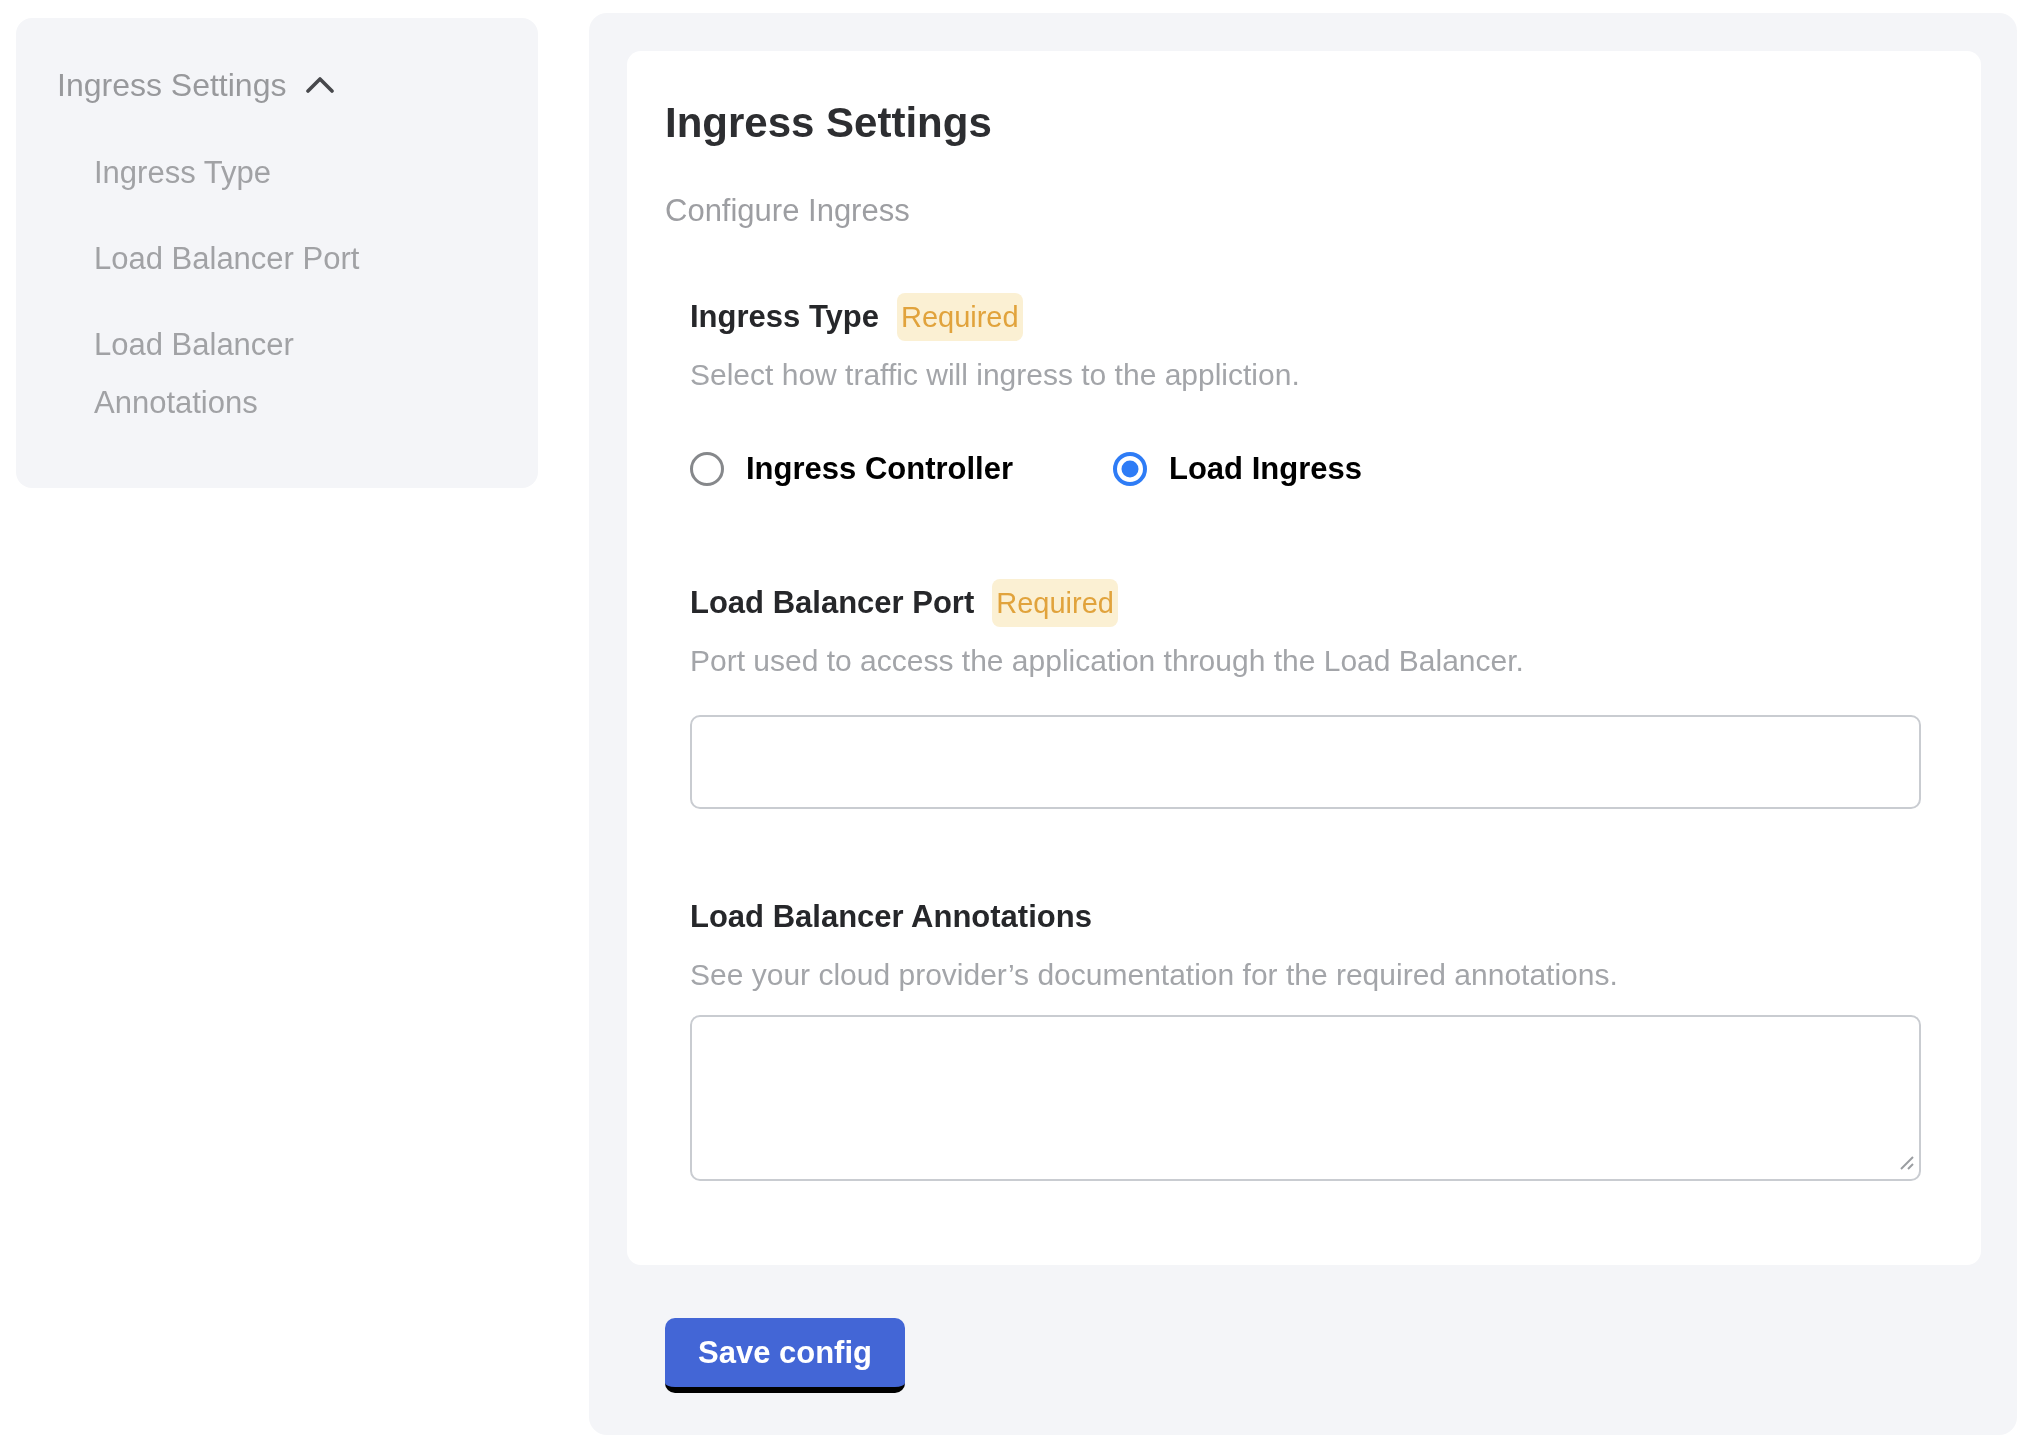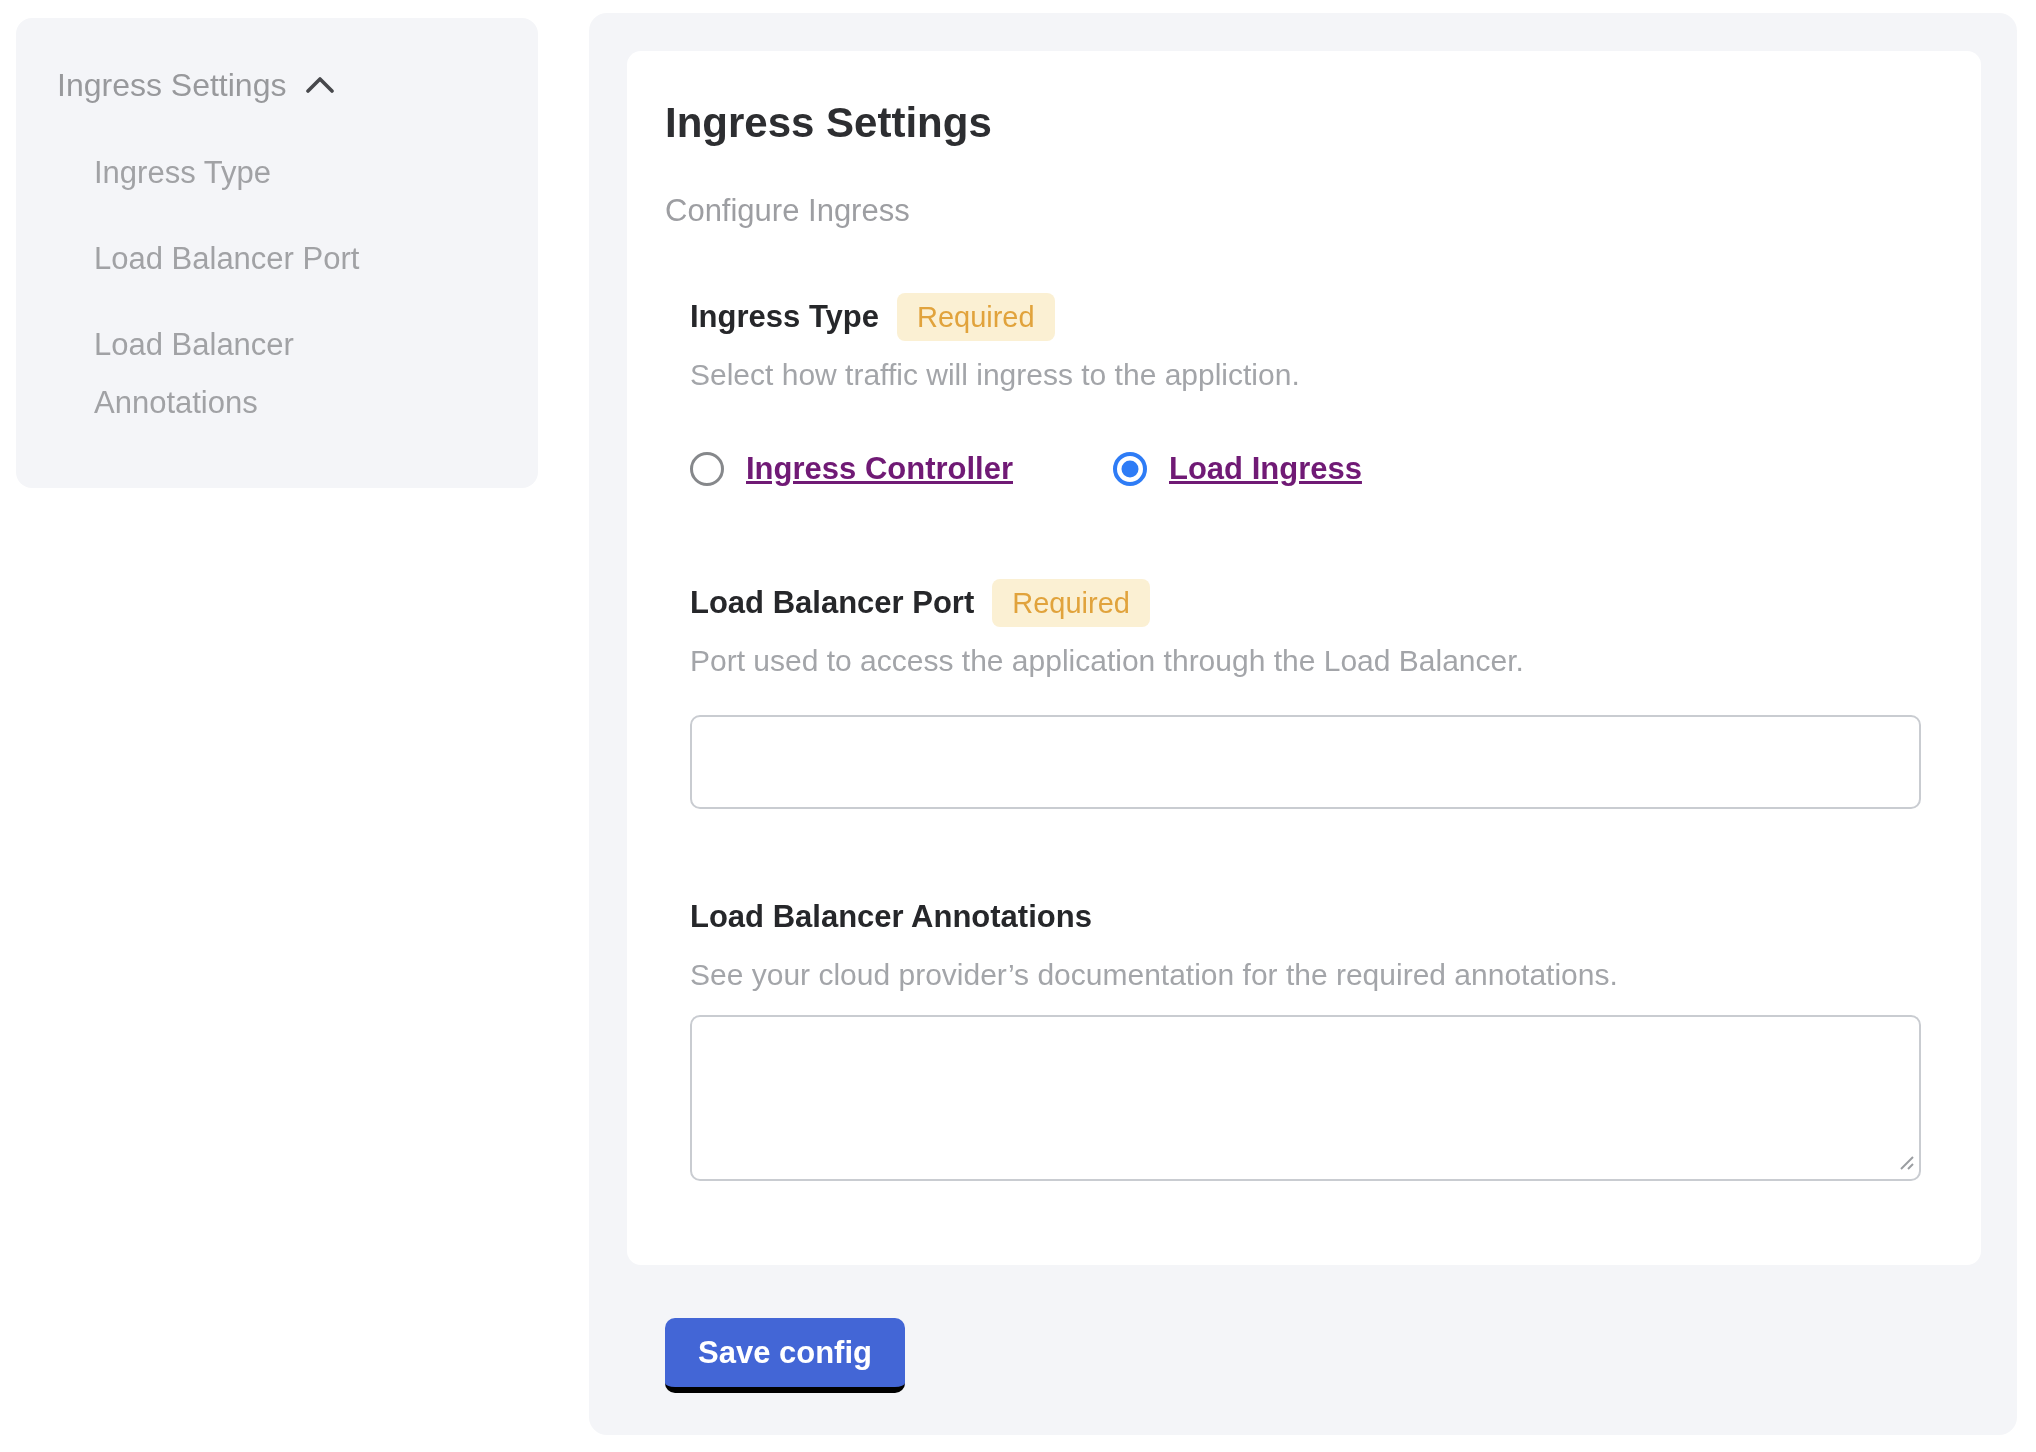--- a/index.html
+++ b/index.html
@@ -37,40 +37,40 @@
     padding: 50px 60px 0 38px;
   }
   .card-title { font-size: 42px; line-height: 44px; font-weight: 700; color: #2d2e31; }
   .card-subtitle { margin-top: 48px; font-size: 31px; line-height: 36px; color: #9d9ea2; }
 
   .section { margin-left: 25px; }
   .section-head { display: flex; align-items: center; gap: 18px; height: 48px; }
   .section-heading { font-size: 31px; font-weight: 600; color: #26272a; }
   .required-badge {
     background: #fbf0d3; color: #e1a33c;
-    font-size: 29px; line-height: 48px; padding: 0 20px;
+    font-size: 29px; line-height: 48px; padding: 0 4px;
     border-radius: 8px; display: inline-block;
   }
   .section-desc { font-size: 30px; line-height: 36px; color: #a3a5a9; margin-top: 16px; }
 
   .s1 .section-head { margin-top: 64px; }
   .radio-row { margin-top: 58px; display: flex; align-items: center; gap: 100px; }
   .radio-option { display: flex; align-items: center; gap: 22px; cursor: pointer; }
   .radio-circle {
     width: 34px; height: 34px; border-radius: 50%;
     border: 3px solid #86888b; background: #ffffff;
     position: relative; flex: 0 0 auto;
   }
   .radio-circle.selected { border: 4px solid #2e7cf6; }
   .radio-circle.selected::after {
     content: ""; position: absolute; left: 50%; top: 50%;
     width: 17px; height: 17px; border-radius: 50%;
     background: #2e7cf6; transform: translate(-50%, -50%);
   }
-  .radio-label { font-size: 31px; font-weight: 600; color: #701a75; text-decoration: underline; }
+  .radio-label { font-size: 31px; font-weight: 600; color: #000000; }
 
   .s2 .section-head { margin-top: 92px; }
   .text-input {
     margin-top: 36px; width: 100%; height: 94px;
     border: 2px solid #c9ccd1; border-radius: 10px;
     background: #ffffff; font-size: 31px; color: #26272a;
     padding: 0 20px; outline: none; display: block;
     font-family: "Liberation Sans", sans-serif;
   }
   .default-row { margin-top: 26px; font-size: 30px; line-height: 36px; }

